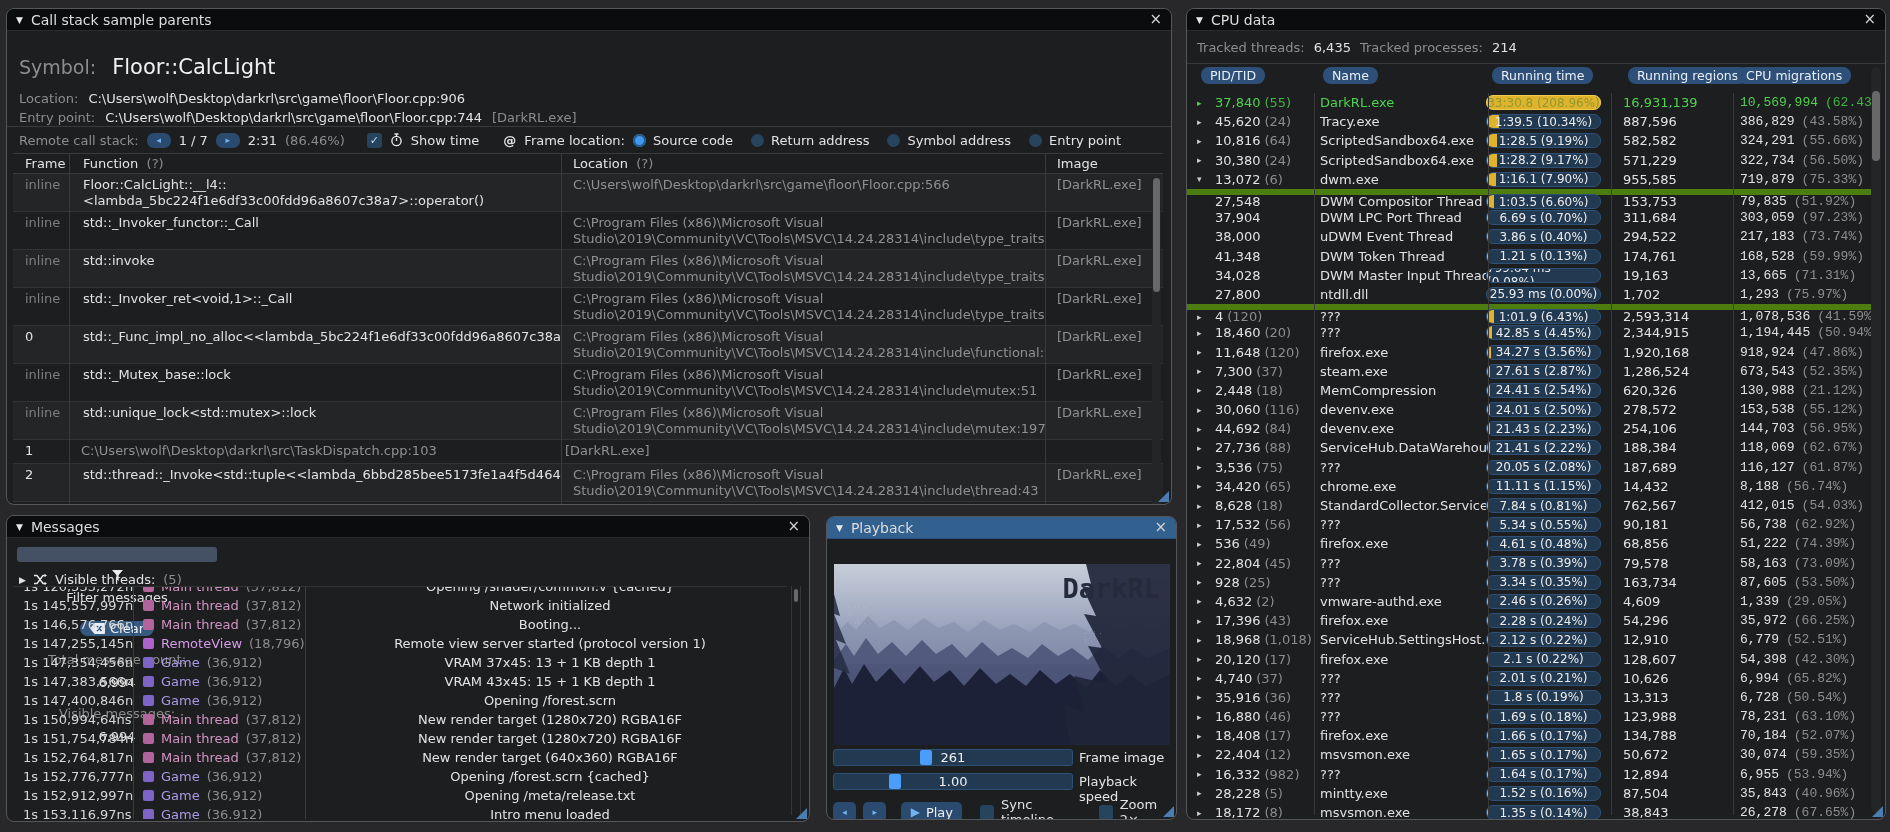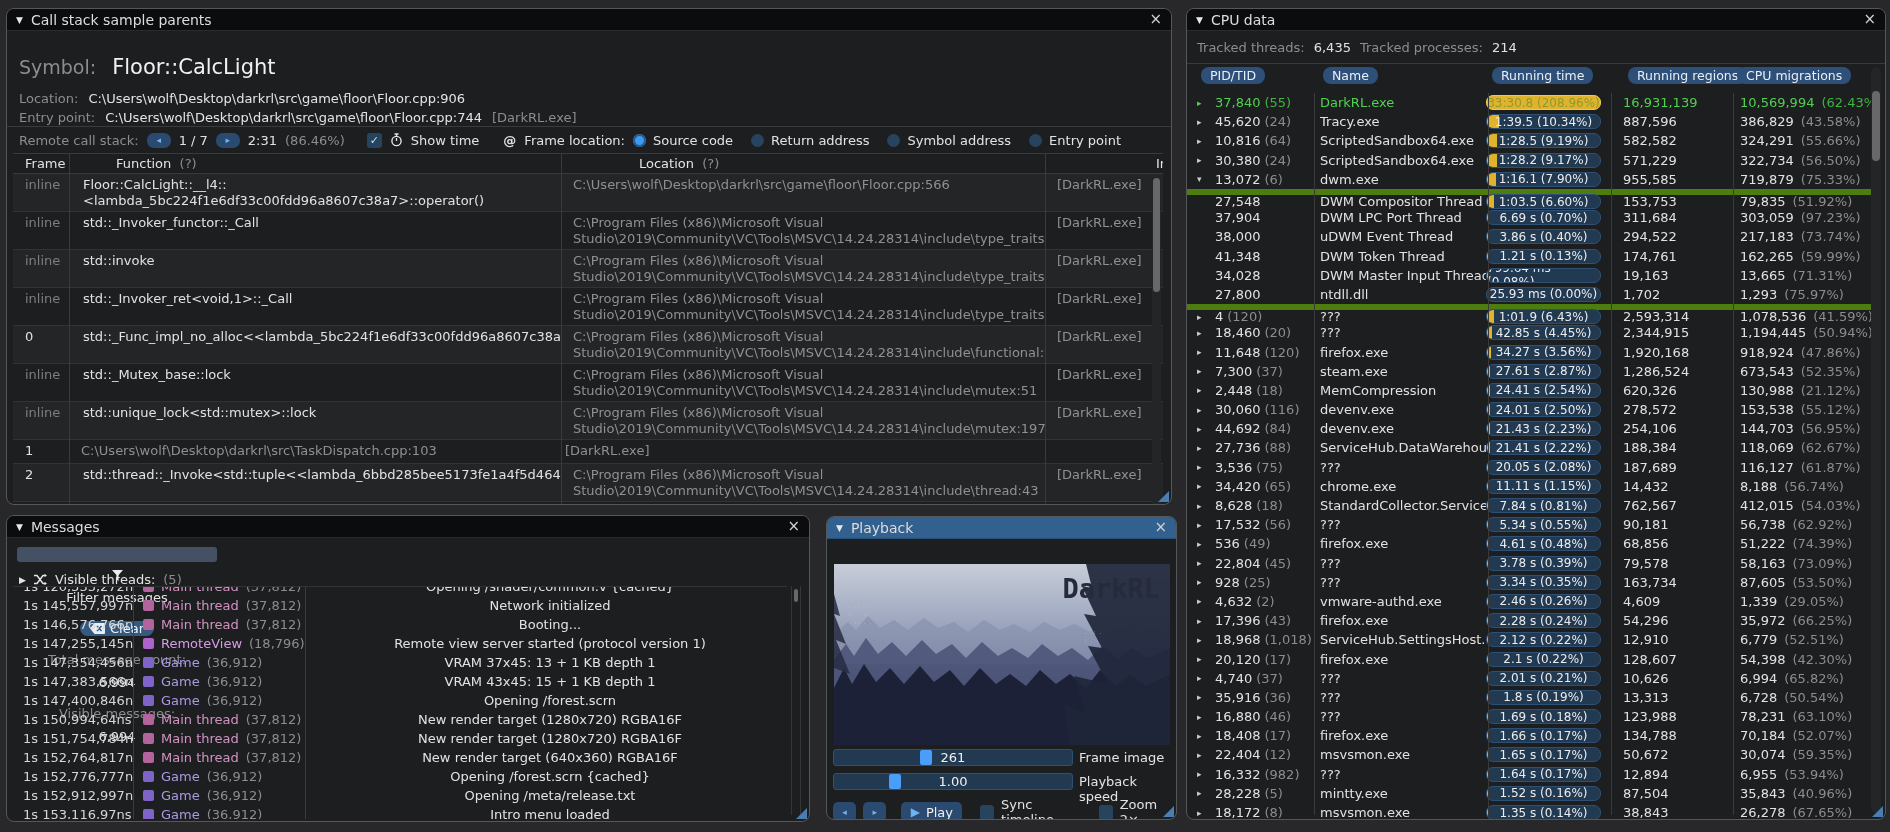--- a/index.html
+++ b/index.html
@@ -28,21 +28,21 @@
   .loc-row { position:absolute; left:12px; top:60px; display:flex; gap:10px; }
   .ent-row { position:absolute; left:12px; top:79px; display:flex; gap:10px; }
   .parent-row { position:absolute; left:12px; top:100px; height:18px; display:flex; align-items:center; gap:8px; }
   .navbtn { width:24px; height:15px; background:#2a4a6f; border-radius:7px; color:#6fb3f2; font-size:9px; display:flex; align-items:center; justify-content:center; cursor:pointer; }
   .checkbox { width:15px; height:15px; border-radius:3px; background:#27445f; display:flex; align-items:center; justify-content:center; color:#bfdfff; font-size:11px; cursor:pointer; }
   .radio-group { display:flex; align-items:center; gap:18px; }
   .radio { display:flex; align-items:center; gap:7px; cursor:pointer; }
   .rb { width:13px; height:13px; border-radius:50%; background:#27445f; }
   .rb.sel { background:#4198f0; box-shadow:inset 0 0 0 2px #255a8c; }
   .cs-table { position:absolute; left:6px; top:122px; width:1150px; height:368px; border-top:1px solid #3a3a3a; }
-  .cs-head { display:flex; height:20px; align-items:center; border-bottom:1px solid #3a3a3a;gap:33px; }
+  .cs-head { display:flex; height:20px; align-items:center; border-bottom:1px solid #3a3a3a; }
   .cs-c { overflow:hidden; }
   .cs-frame { width:56px; padding-left:12px; flex:none; }
   .cs-fn { width:492px; padding-left:14px; padding-right:10px; flex:none; }
   .cs-loc { width:484px; padding-left:12px; padding-right:10px; flex:none; color:#909090; }
   .cs-img { flex:1; padding-left:12px; color:#909090; }
   .cs-head .cs-loc, .cs-head .cs-img { color:#e4e4e4; }
   .help { color:#8d8d8d; }
   .cs-row { display:flex; border-bottom:1px solid #333333; padding-top:3px; line-height:16px; }
   .cs-row:nth-child(odd) { background:rgba(255,255,255,.03); }
   .cs-frame.dim { color:#7e7e7e; }
@@ -85,21 +85,21 @@
   .cpu-headers { position:absolute; left:0; top:36px; height:18px; }
   .hpill { position:absolute; height:17px; background:#2d4f78; border-radius:8px; padding:0 9px; display:flex; align-items:center; color:#e9eff6; font-size:12.5px; cursor:pointer; white-space:nowrap; }
   .cpu-list { position:absolute; left:0; top:62px; width:684px; height:730px; overflow:hidden; }
   .crow { display:flex; align-items:center; height:19.2px; padding-left:10px; }
   .crow.sep { border-top:6px solid #4d7c0f; }
   .c-pid { width:117px; flex:none; display:flex; align-items:center; gap:4px; white-space:nowrap; overflow:hidden; }
   .c-pid .arr { width:14px; flex:none; font-size:9px; color:#cccccc; }
   .c-name { width:172px; flex:none; padding-left:6px; white-space:nowrap; overflow:hidden; }
   .c-time { width:123px; flex:none; display:flex; align-items:center; }
   .c-reg { width:122px; flex:none; padding-left:14px; white-space:nowrap; overflow:hidden; }
-  .c-mig { flex:1; padding-left:9px; display:flex; gap:7px; white-space:nowrap; overflow:hidden; }
+  .c-mig { flex:1; padding-left:9px; display:flex; gap:7px; white-space:nowrap; overflow:hidden;font-family:Liberation Mono, monospace; }
   .pct { color:#8d8d8d; }
   .pill { position:relative; width:115px; height:15px; border-radius:7px; background:#223952; border:1px solid #2f5075; overflow:hidden; display:flex; align-items:center; justify-content:center; font-size:12px; color:#ececec; }
   .pill .fill { position:absolute; left:0; top:0; bottom:0; background:#e0b32d; }
   .pill span { position:relative; }
   .pill.full { background:#e0b32d; border-color:#eccb48; color:#8f992e; }
   .crow.green .arr, .crow.green .cpid-v, .crow.green .c-name, .crow.green .c-reg, .crow.green .mig-v, .crow.green .pct { color:#4fd24f; }
   .crow.green .pct { color:#3fb43f; }
 </style>
 </head>
 <body>
@@ -664,21 +664,21 @@
             </div>
             <div class="c-name">DWM Token Thread</div>
             <div class="c-time">
               <div class="pill">
                 <div class="fill" style="width: 1.2%;"></div>
                 <span>1.21 s (0.13%)</span>
               </div>
             </div>
             <div class="c-reg">174,761</div>
             <div class="c-mig">
-              <span class="mig-v">162,265</span>
+              <span class="mig-v">168,528</span>
               <span class="pct">(59.99%)</span>
             </div>
           </div>
           <div class="crow">
             <div class="c-pid">
               <span class="arr"></span>
               <span class="cpid-v">34,028</span>
               <span class="pct"></span>
             </div>
             <div class="c-name">DWM Master Input Thread</div>

